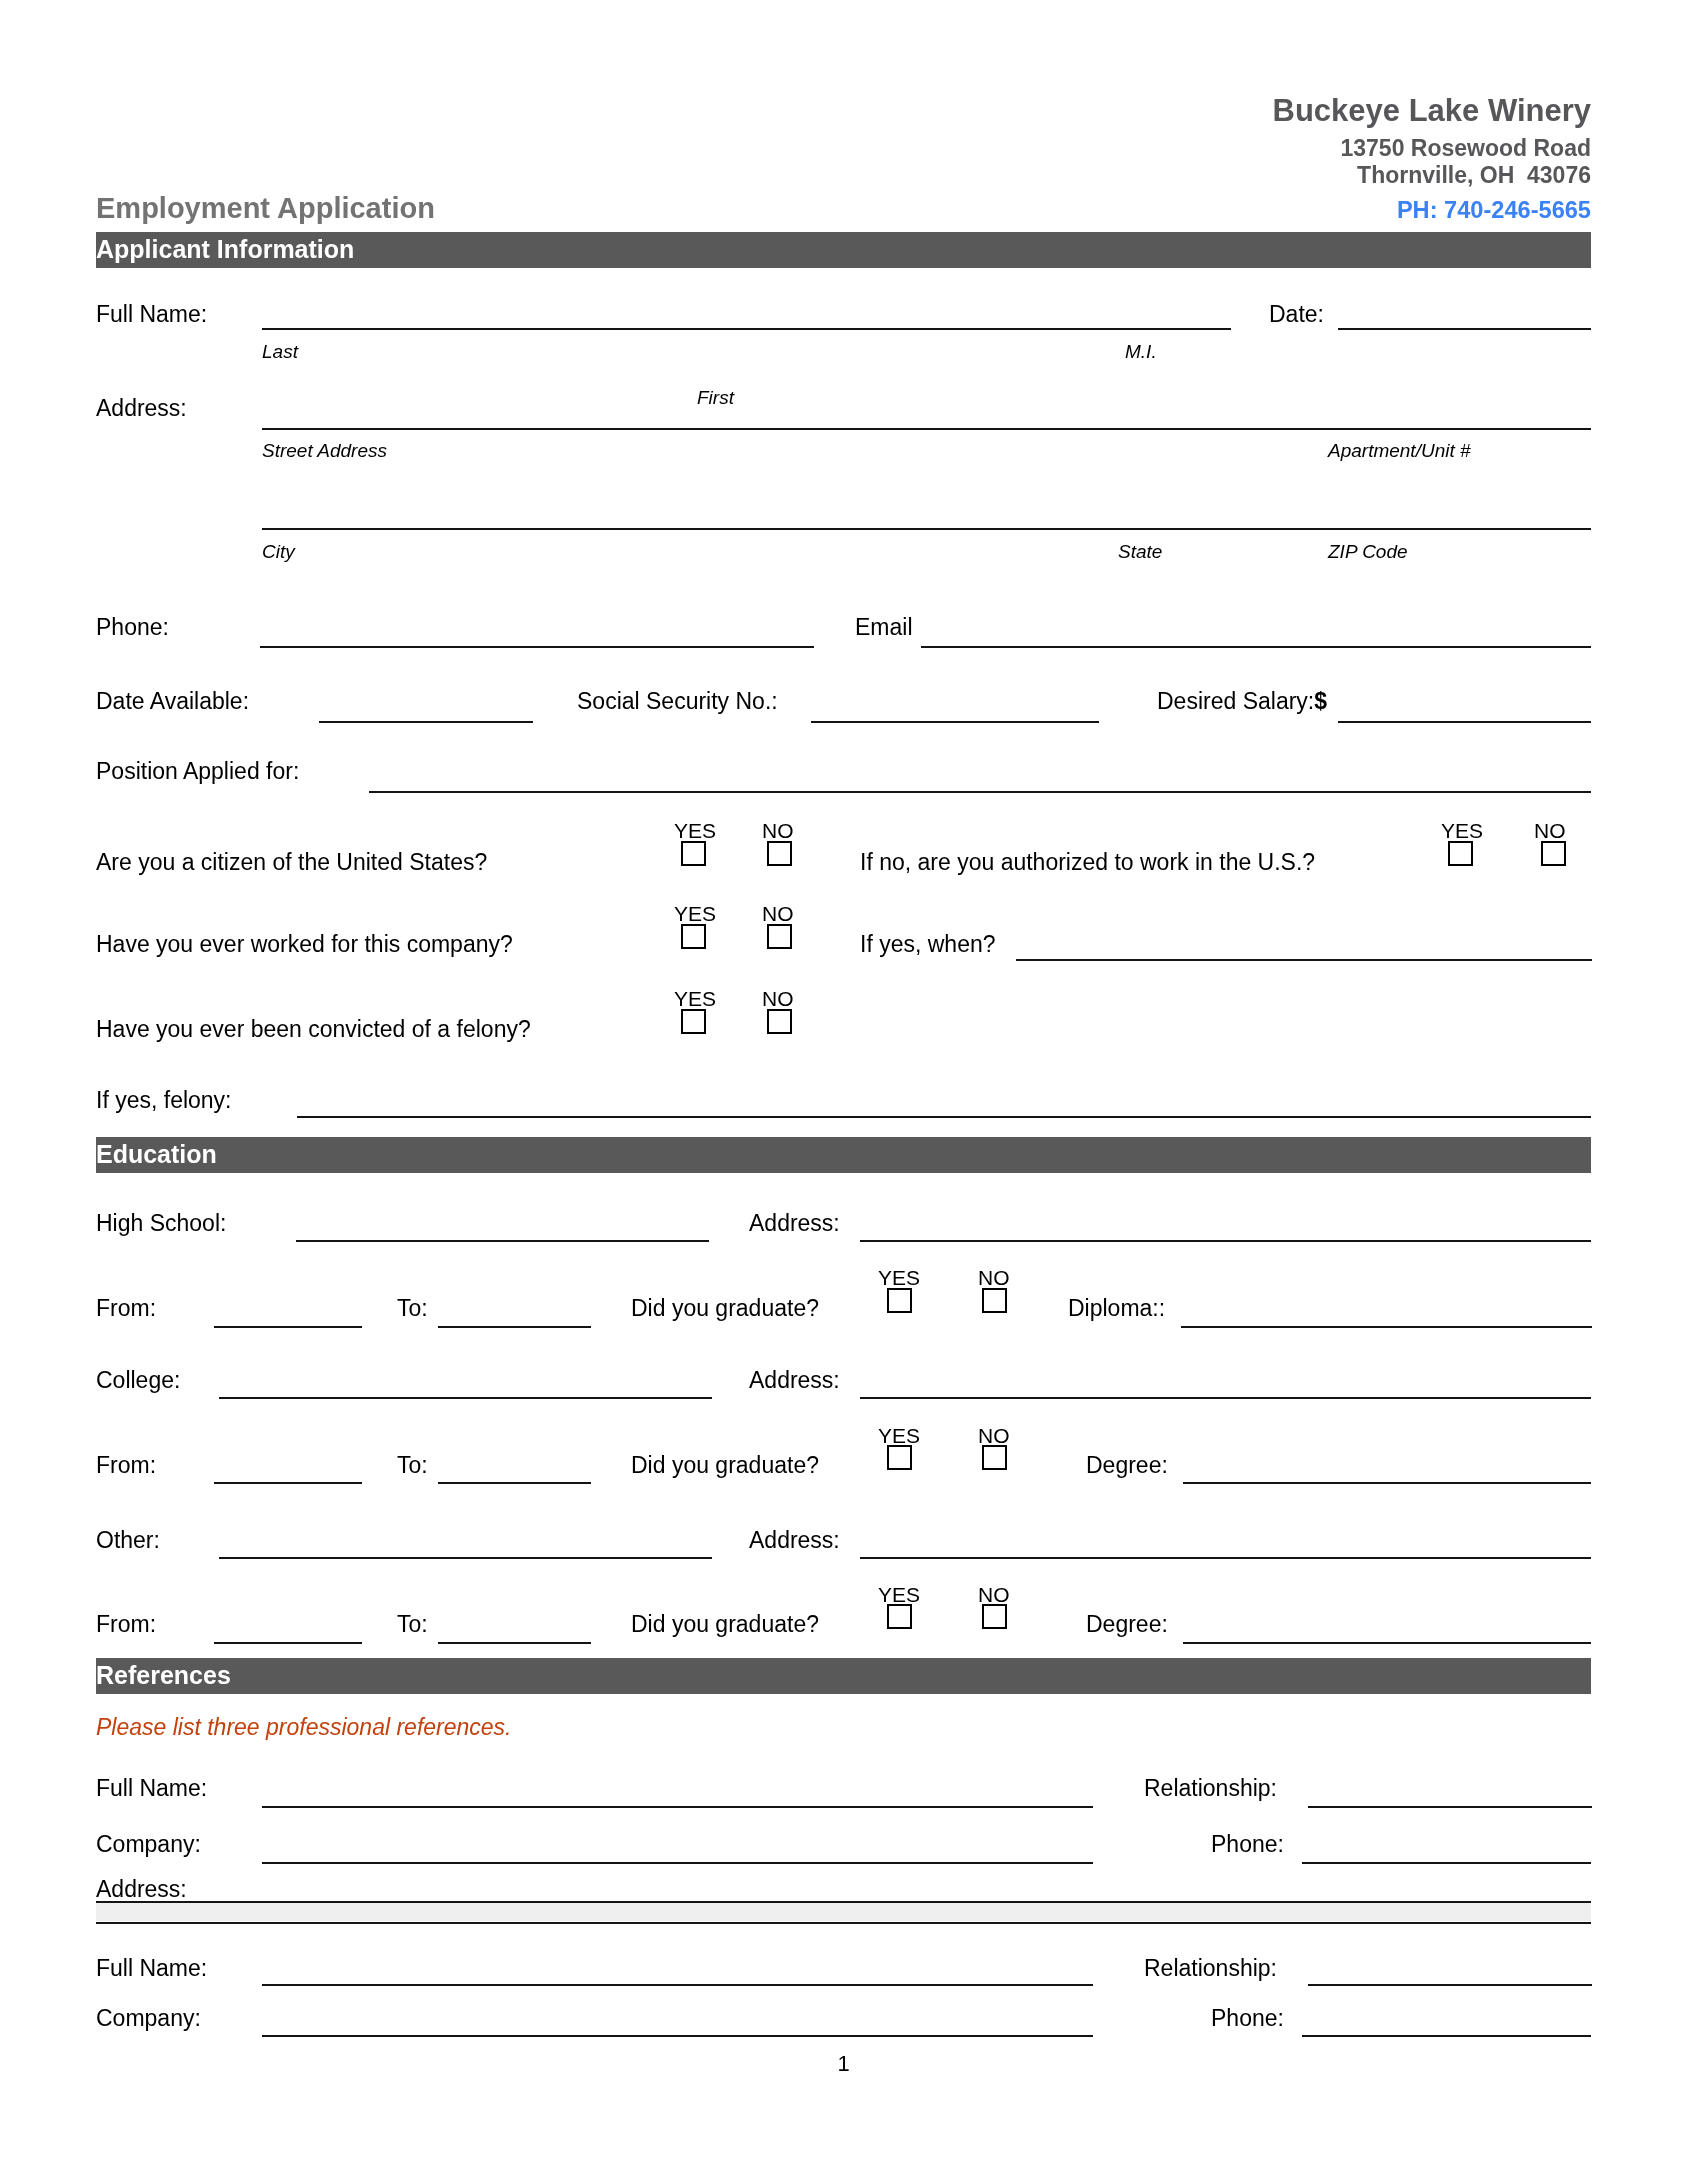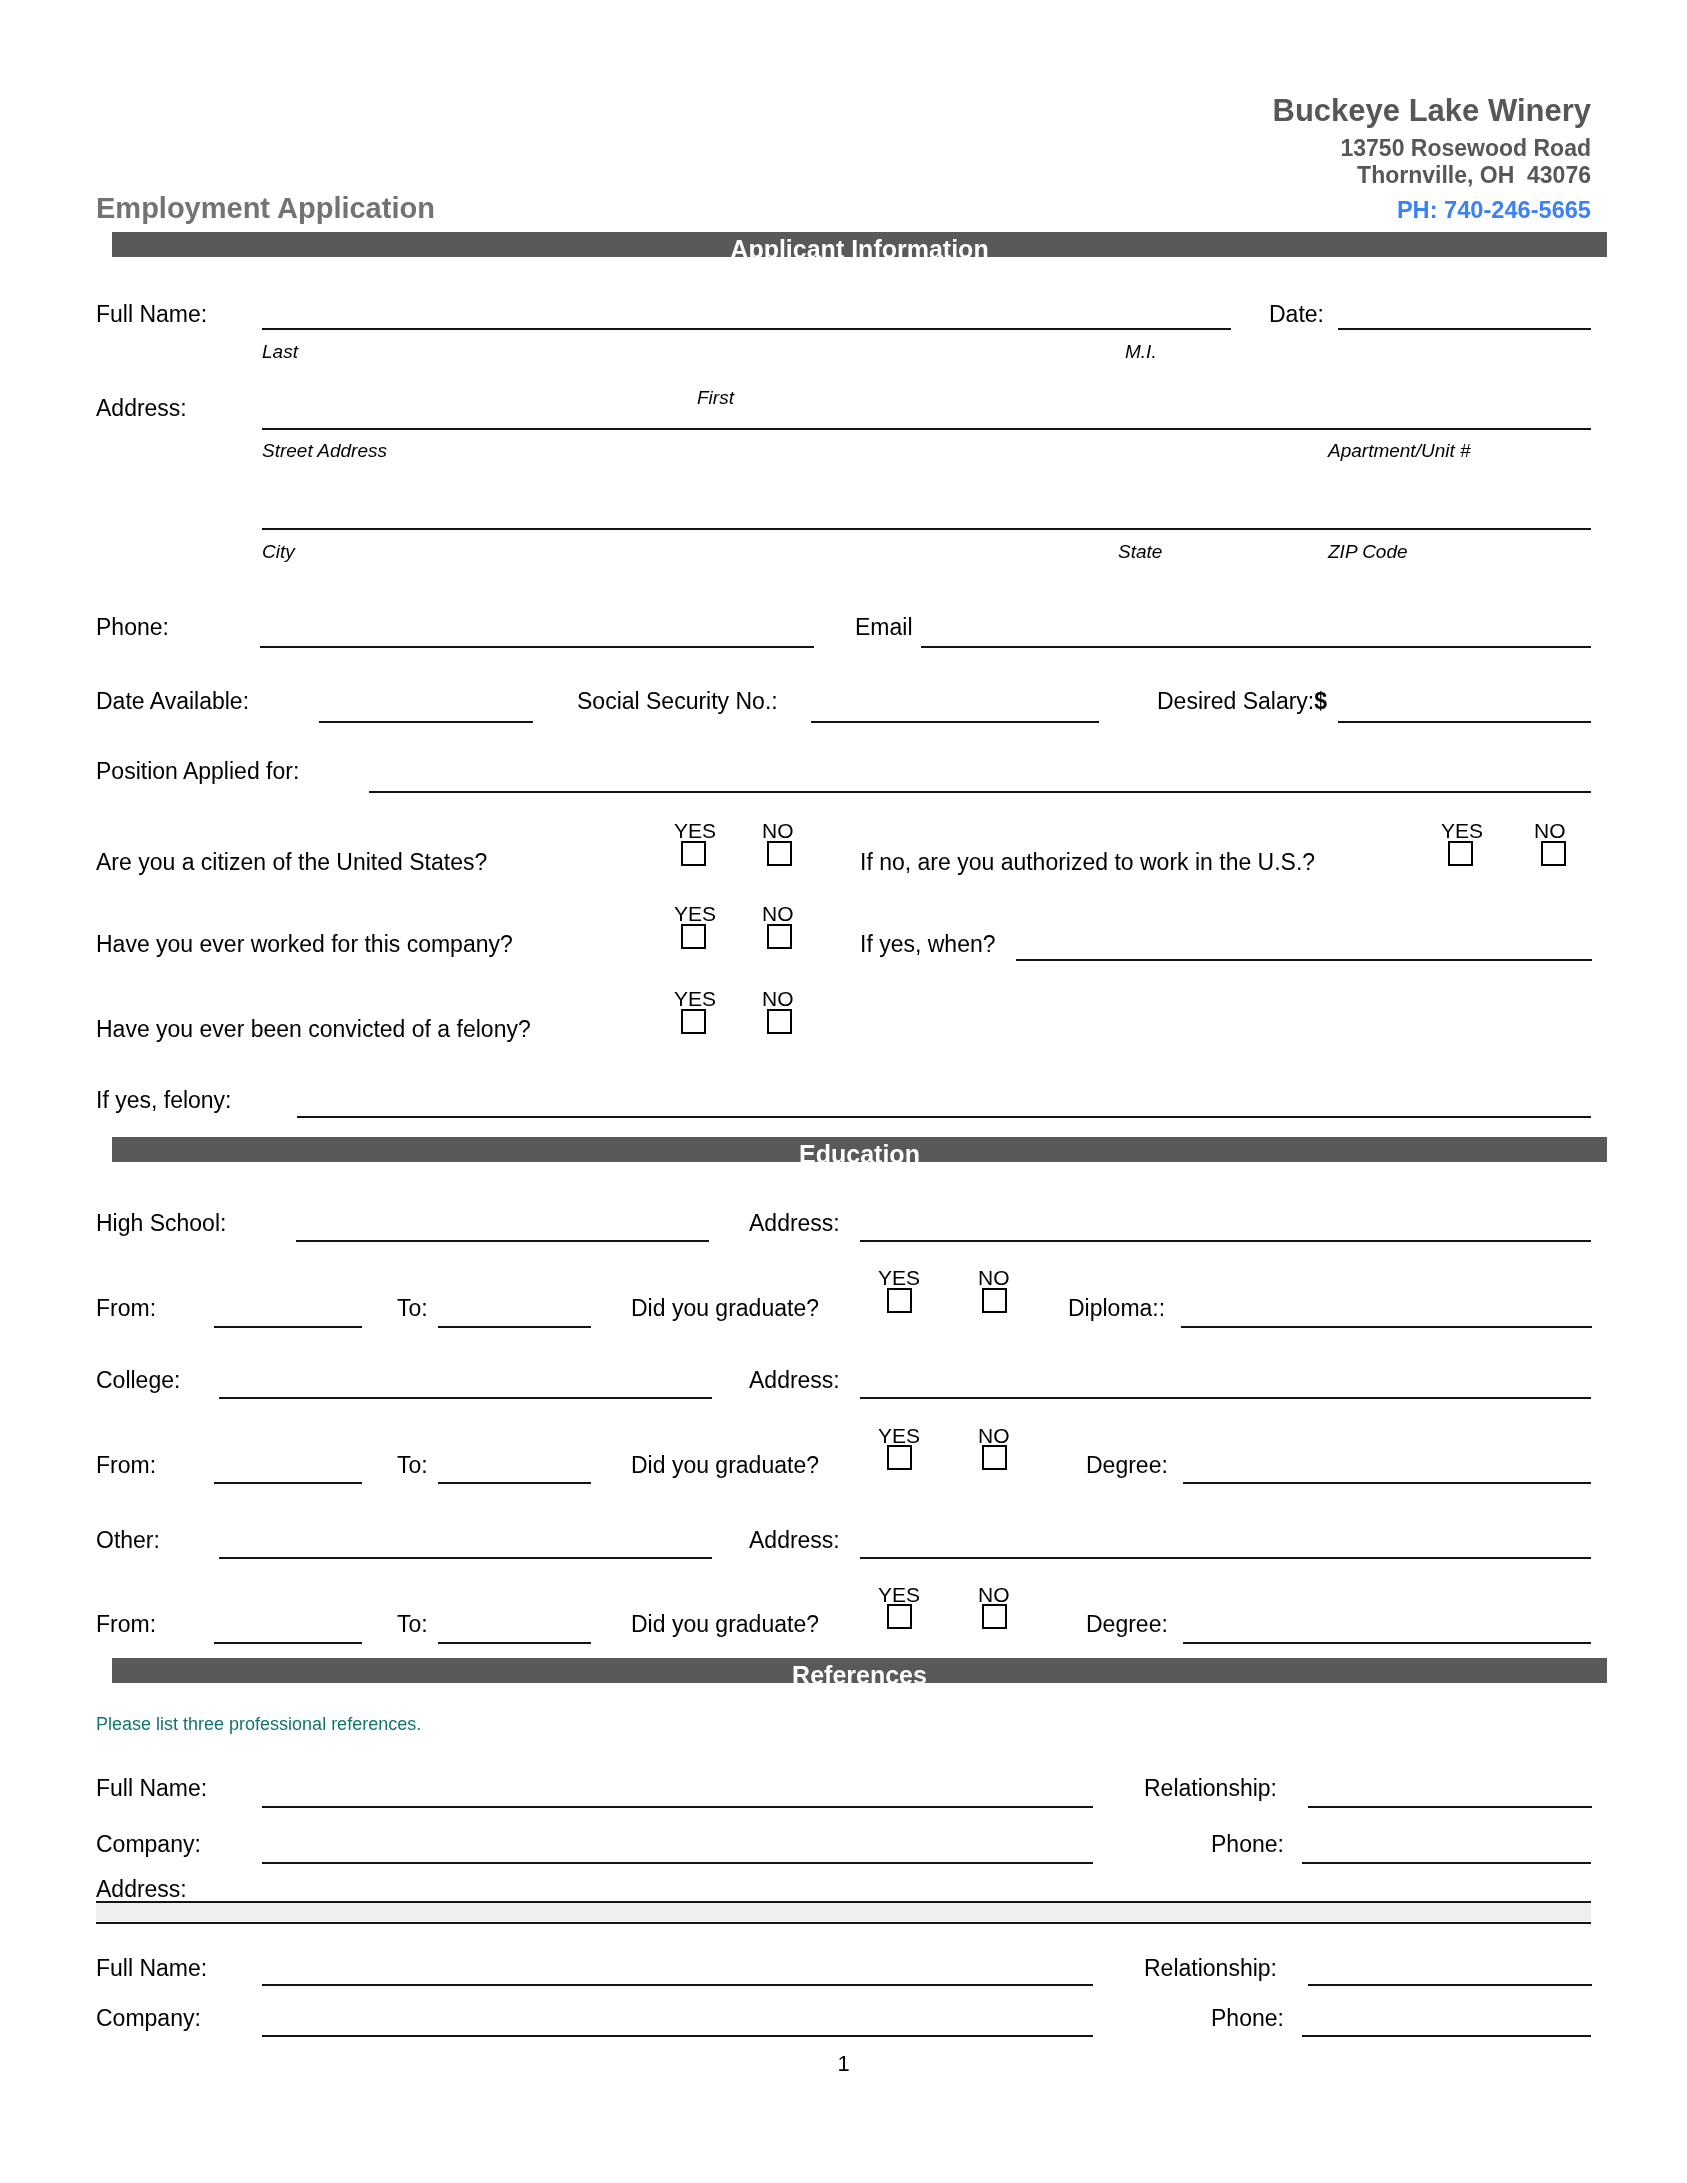--- a/index.html
+++ b/index.html
@@ -12,31 +12,31 @@
     color:#000;
     overflow:hidden;
   }
   .lbl { position:absolute; font-size:23px; color:#000; white-space:nowrap; }
   .q   { position:absolute; font-size:23px; color:#000; white-space:nowrap; }
   .sub { position:absolute; font-size:19px; font-style:italic; color:#000; white-space:nowrap; }
   .yn  { position:absolute; font-size:21px; color:#000; white-space:nowrap; }
   .line { position:absolute; border-top:2.6px solid #141414; height:0; }
   .cb  { position:absolute; width:21px; height:21px; border:2.6px solid #000; background:#fff; }
   .bar {
-    position:absolute; left:112px; width:1495px; height:25px;
+    position:absolute; left:96px; width:1495px; height:36px;
     background:#595959; color:#ffffff;
-    font-weight:bold; font-size:25px; text-align:center; line-height:35px;
+    font-weight:bold; font-size:25px; text-align:left; line-height:35px;
   }
   .band { position:absolute; background:#efefef; }
   .bold { font-weight:bold; }
   .h-company { position:absolute; right:96px; top:93px; font-size:31px; font-weight:bold; color:#57575a; white-space:pre; }
   .h-addr    { position:absolute; right:96px; font-size:23px; font-weight:bold; color:#57575a; white-space:pre; }
   .h-title   { position:absolute; left:96px; top:192px; font-size:29px; font-weight:bold; color:#737373; }
   .h-ph      { position:absolute; right:96px; top:197px; font-size:23.6px; font-weight:bold; color:#3b82f6; }
-  .instruction { position:absolute; font-size:18px; color:#0f766e; white-space:nowrap; }
+  .instruction { position:absolute; font-size:23px; font-style:italic; color:#c2410c; white-space:nowrap; }
   .pagenum { position:absolute; left:0; width:100%; text-align:center; font-size:22px; color:#000; }
 </style>
 </head>
 <body>
 
 <div class="page">
 
   <div class="h-company">Buckeye Lake Winery</div>
   <div class="h-addr" style="top:135px;">13750 Rosewood Road</div>
   <div class="h-addr" style="top:162px;">Thornville, OH  43076</div>

